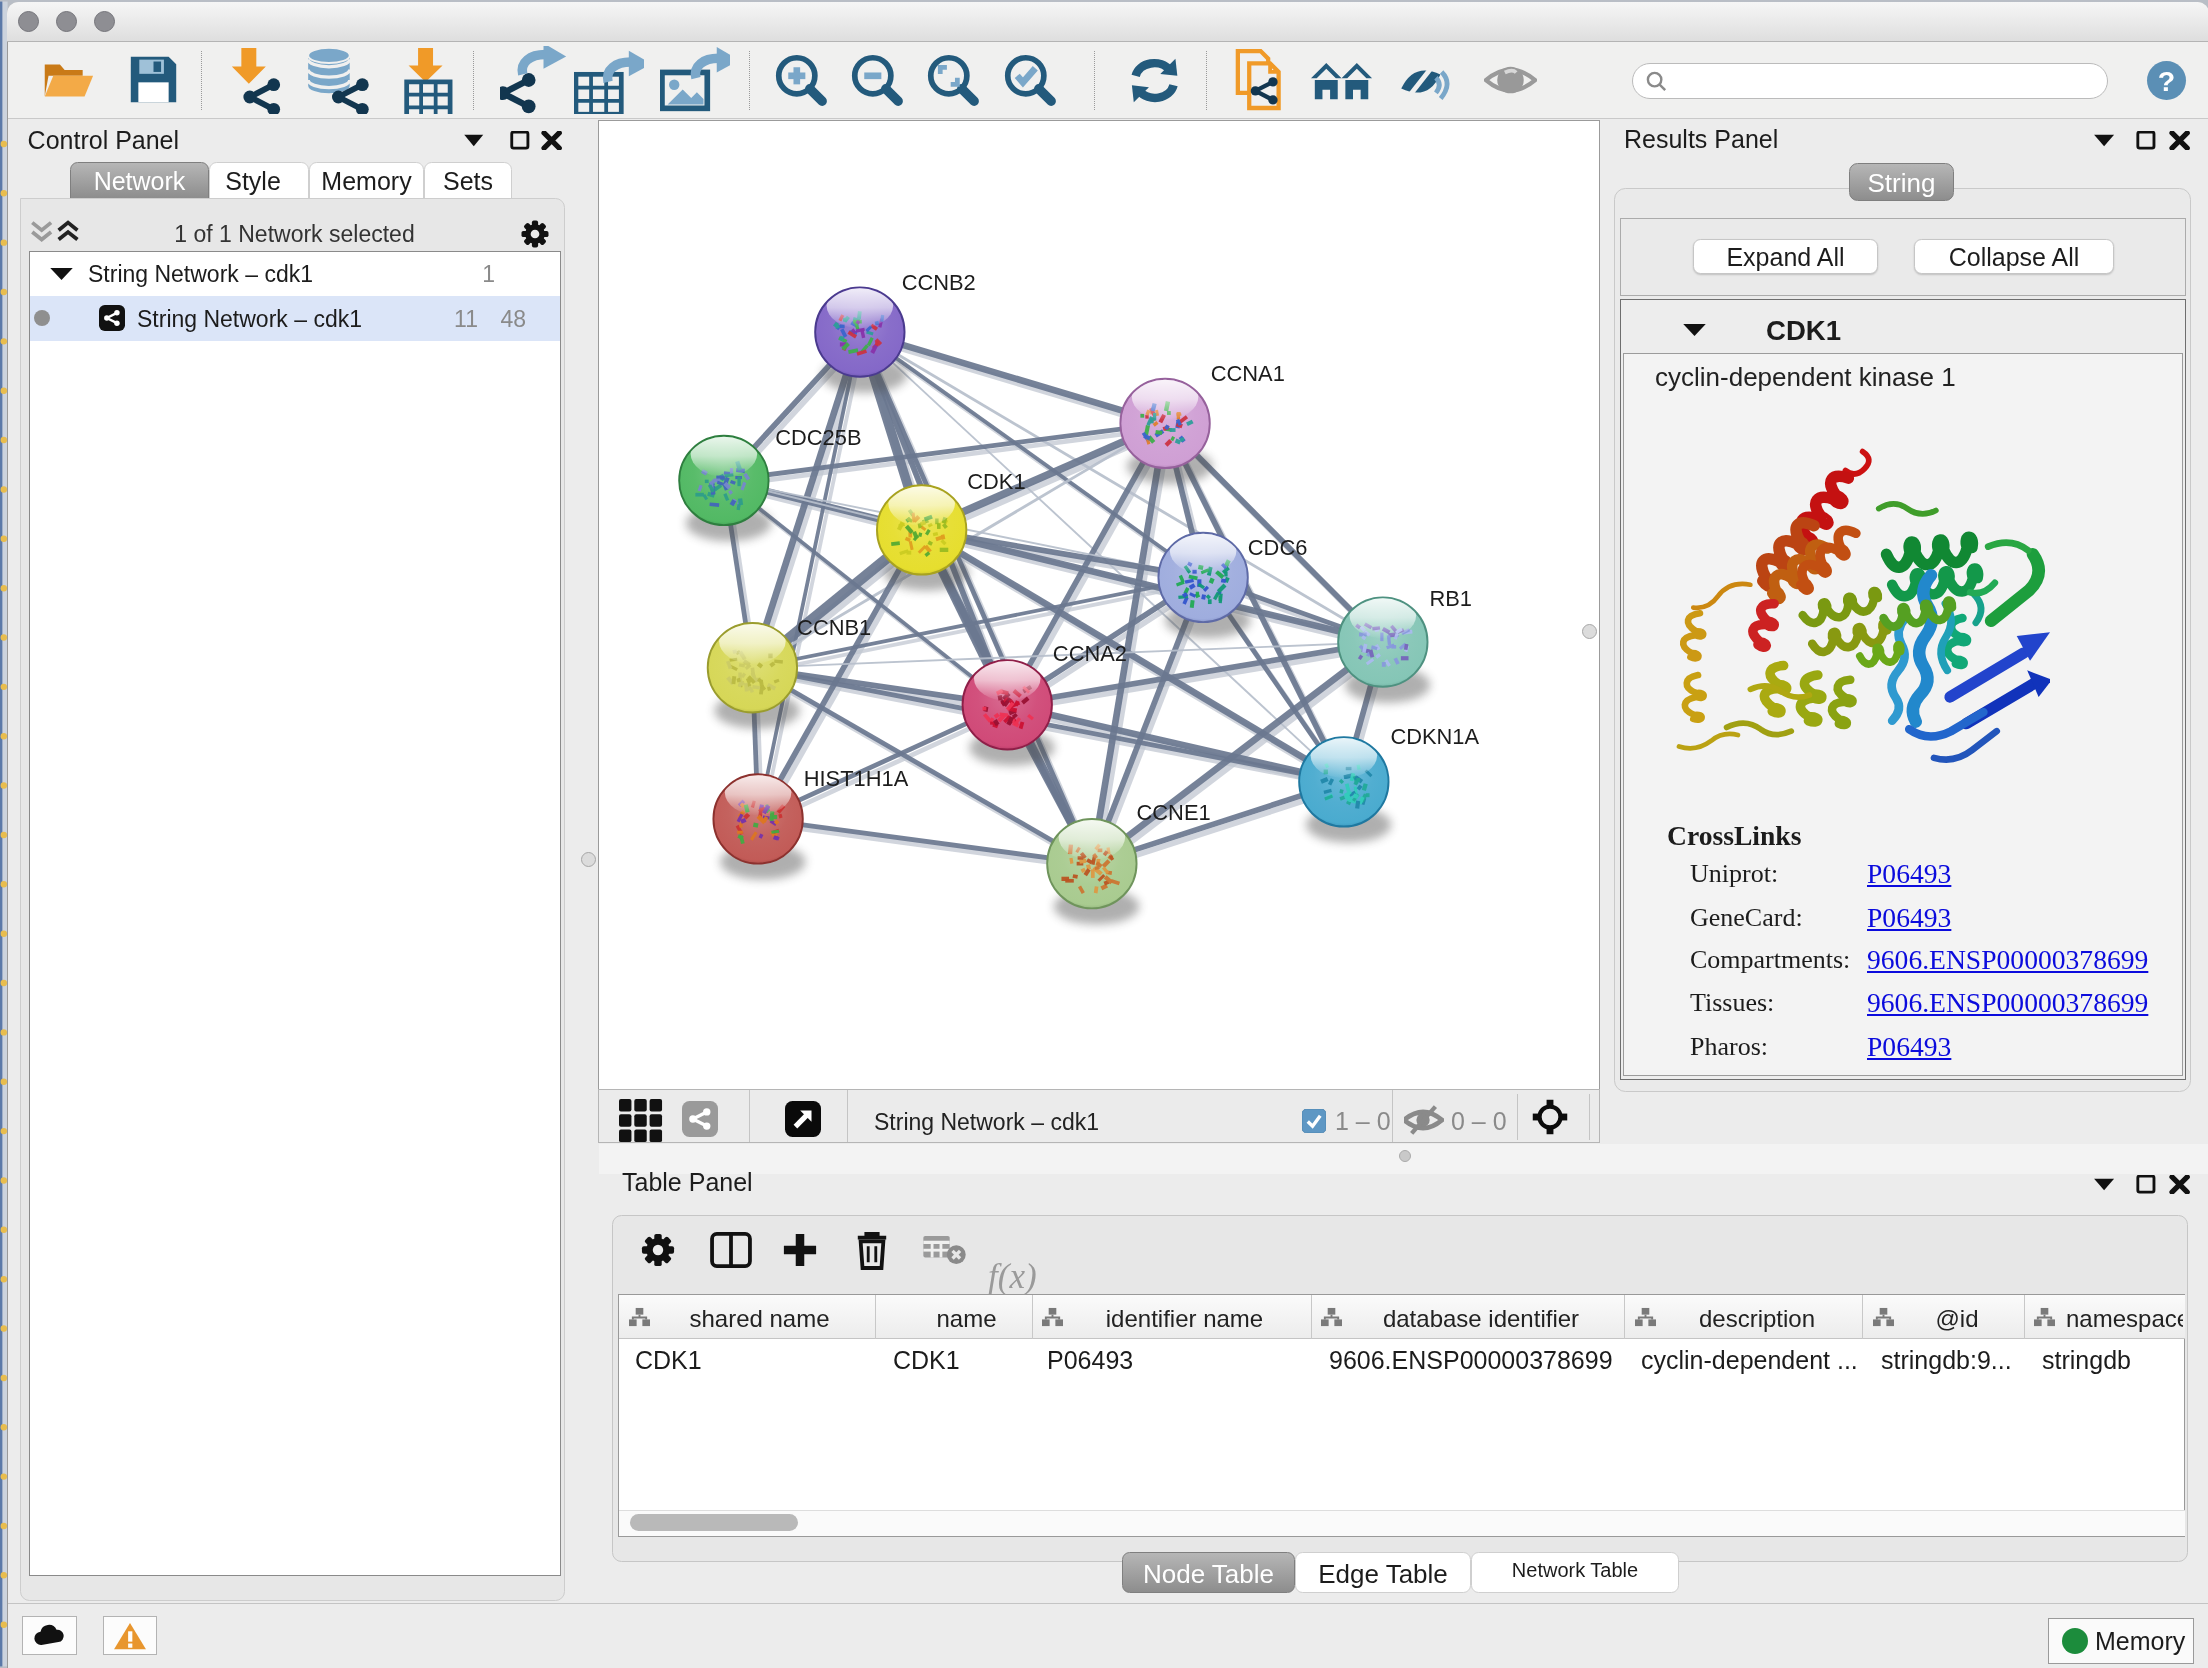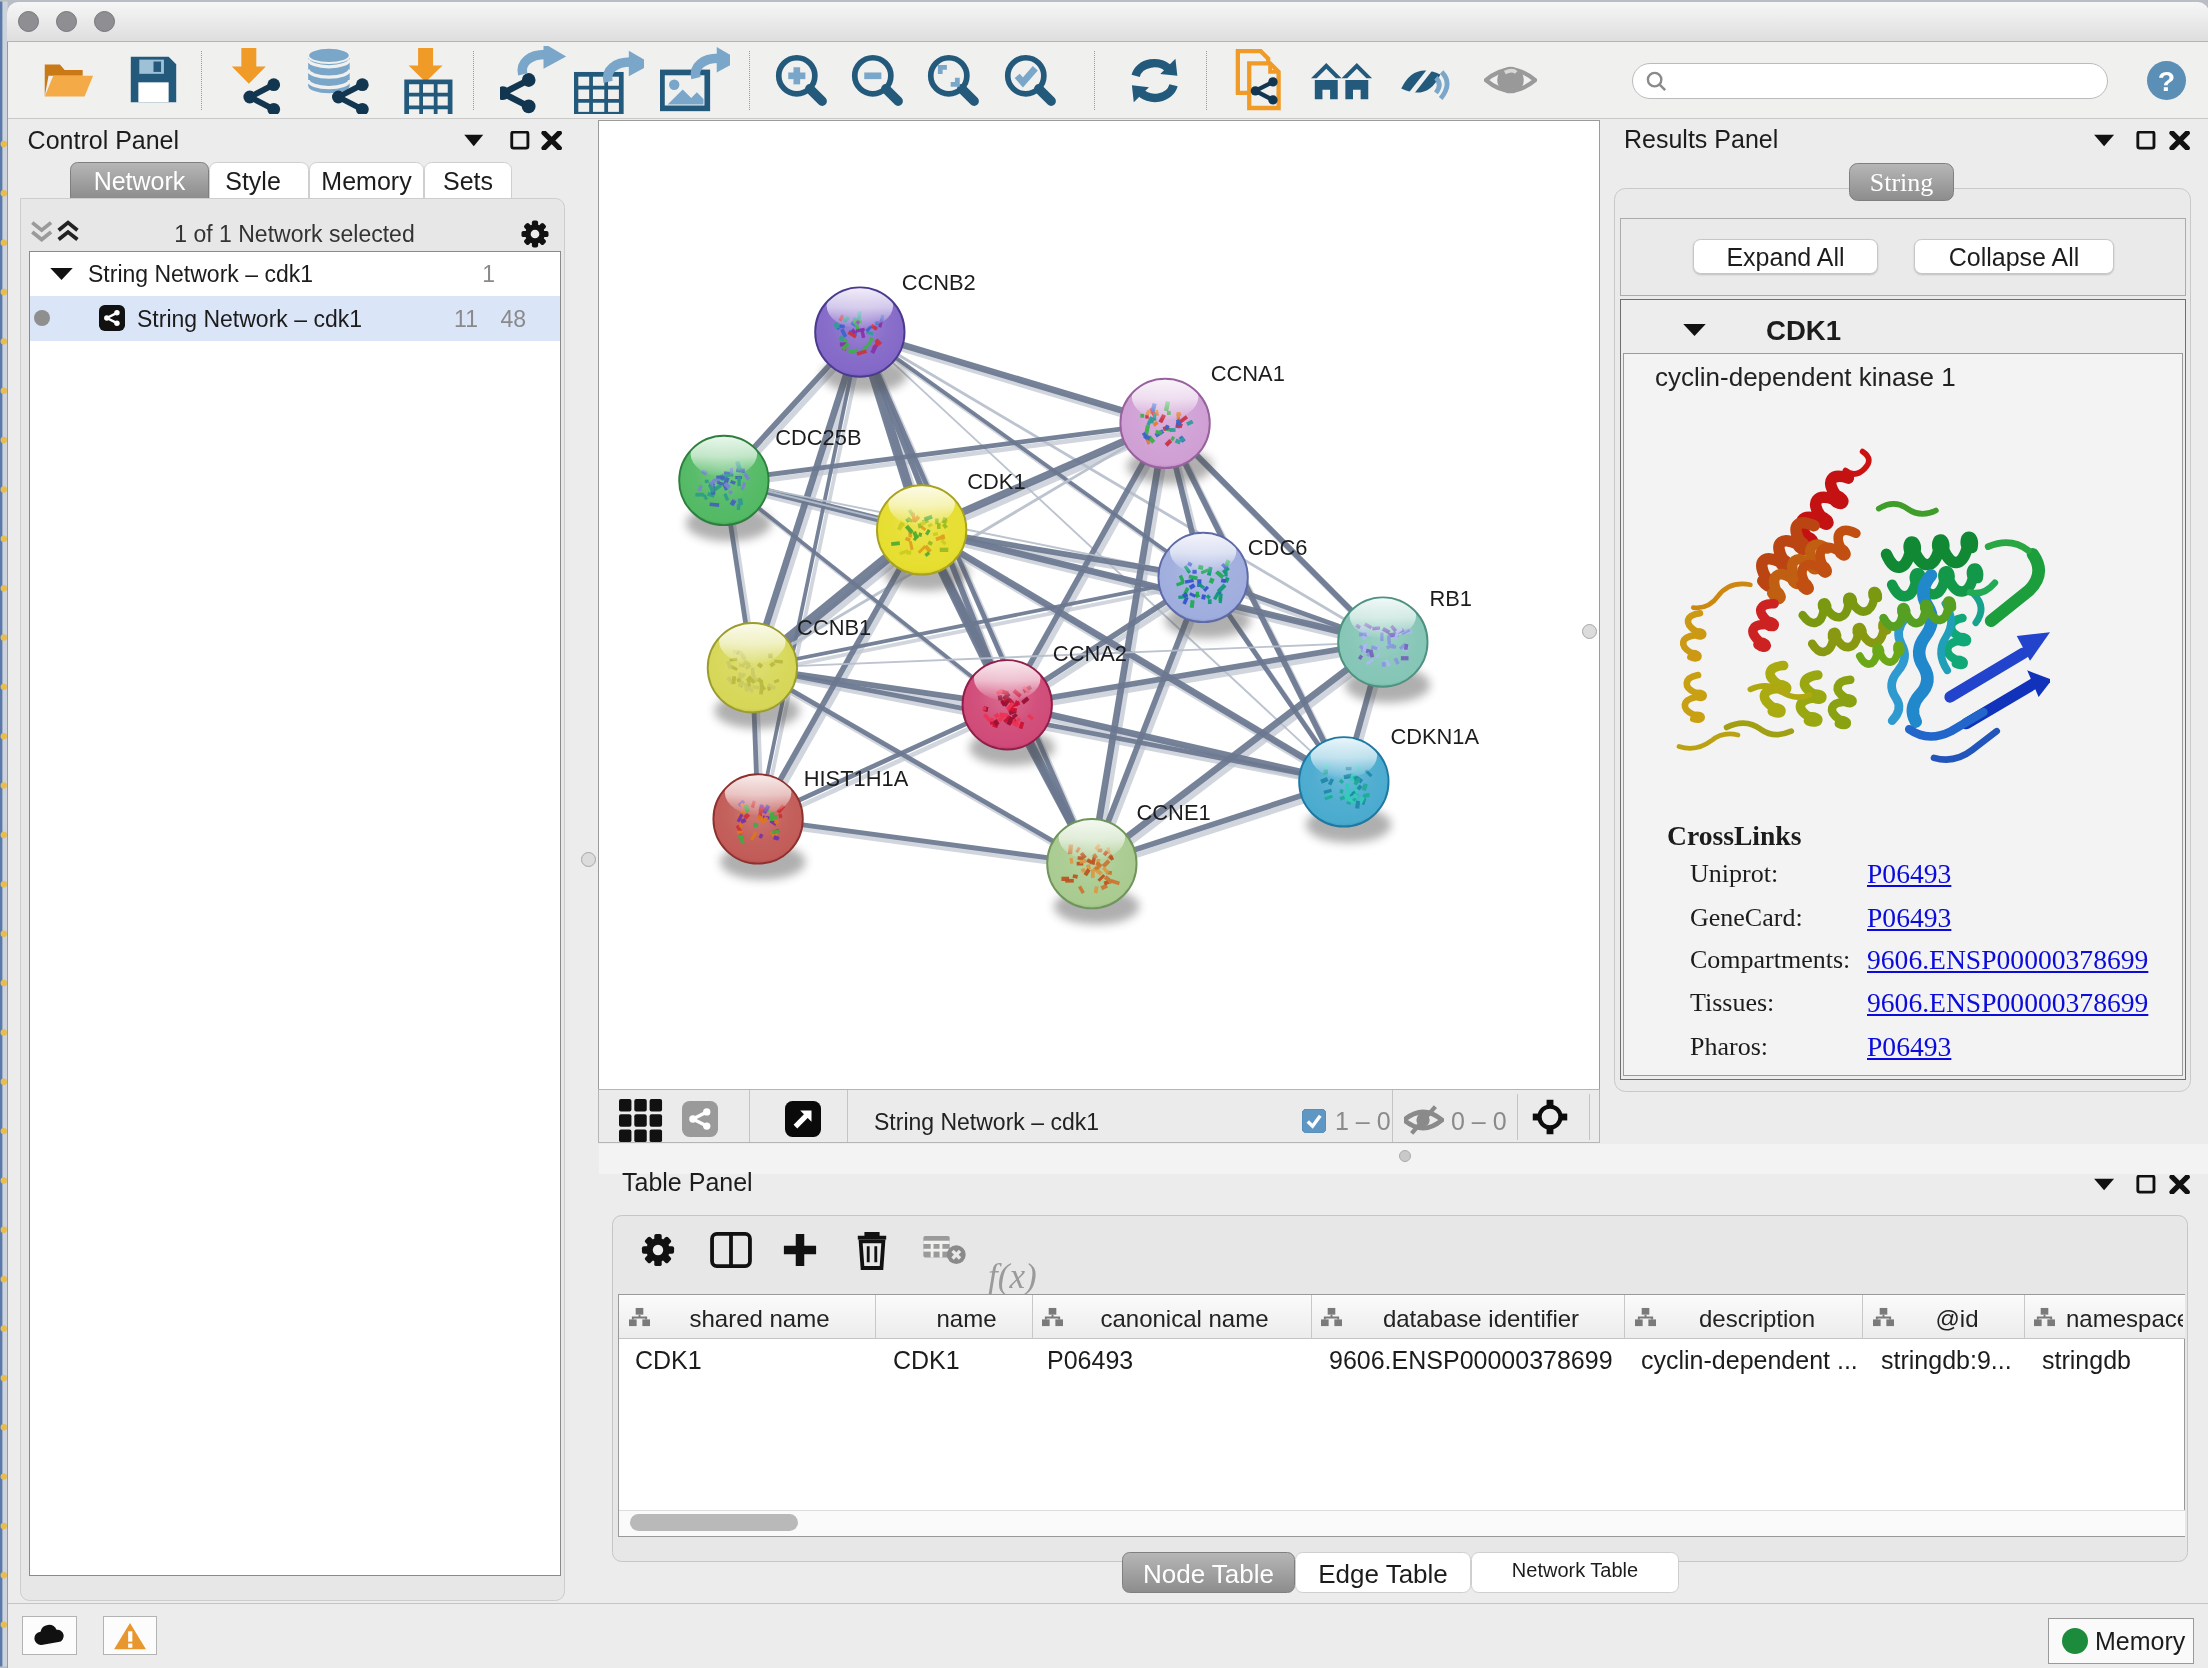--- a/index.html
+++ b/index.html
@@ -978,21 +978,21 @@
     <div class="abs" style="left:599px;top:1144px;width:1609px;height:29.5px;background:#f3f3f3;"></div>
     <div class="abs" style="left:1399px;top:1150px;width:12.4px;height:12.4px;border-radius:50%;background:#c9c9c9;border:1px solid #ababab;"></div>
     <div class="txt" style="left:1624px;top:125px;font-size:25px;">Results Panel</div>
     <svg class="abs" style="left:2094px;top:131px" width="100" height="19" viewBox="0 0 105 20">
       <path d="M0,4 L21,4 L10.5,16 Z" fill="#111"></path>
       <rect x="46" y="1" width="17" height="17" fill="none" stroke="#111" stroke-width="3" rx="2"></rect>
       <path d="M82,2 L98,18 M98,2 L82,18" stroke="#111" stroke-width="5.5" stroke-linecap="round"></path>
     </svg>
     <div class="abs" style="left:1614px;top:188px;width:577px;height:904px;background:#eaeaea;border:1px solid #c9c9c9;border-radius:11.4px;"></div>
     <div class="abs graytab" style="left:1849px;top:163px;width:105px;height:38px;border-radius:8.6px;"></div>
-    <div class="txt" style="left:1849px;top:168px;width:105px;text-align:center;font-size:26px;color:#fff;font-family:Liberation Serif, serif;">String</div>
+    <div class="txt" style="left:1849px;top:168px;width:105px;text-align:center;font-size:26px;color:#fff;">String</div>
     <div class="abs" style="left:1620px;top:218px;width:566px;height:78px;border:1px solid #ababab;"></div>
     <div class="abs" style="left:1693px;top:239px;width:185px;height:35px;background:#fff;border:1px solid #c6c6c6;border-radius:7.6px;box-shadow:0 1px 1.9px rgba(0,0,0,0.18);"></div>
     <div class="txt" style="left:1693px;top:243px;width:185px;text-align:center;font-size:25px;">Expand All</div>
     <div class="abs" style="left:1914px;top:239px;width:200px;height:35px;background:#fff;border:1px solid #c6c6c6;border-radius:7.6px;box-shadow:0 1px 1.9px rgba(0,0,0,0.18);"></div>
     <div class="txt" style="left:1914px;top:243px;width:200px;text-align:center;font-size:25px;">Collapse All</div>
     <div class="abs" style="left:1620px;top:299px;width:566px;height:781px;background:#ededed;border:1px solid #6e6e6e;"></div>
     <svg class="abs" style="left:1682px;top:322px" width="25" height="15" viewBox="0 0 26 16">
       <path d="M1,2 L25,2 L13,15 Z" fill="#111"></path>
     </svg>
     <div class="txt" style="left:1766px;top:315px;font-size:27.6px;font-weight:700;">CDK1</div>
@@ -1101,21 +1101,21 @@
     <div class="txt" style="left:652px;top:1305px;width:215px;text-align:center;font-size:24px;color:#222;">shared name</div>
     <div class="abs" style="left:875px;top:1295px;height:44px;border-left:1px solid #c8c8c8;"></div>
     <div class="txt" style="left:909px;top:1305px;width:115px;text-align:center;font-size:24px;color:#222;">name</div>
     <div class="abs" style="left:1032px;top:1295px;height:44px;border-left:1px solid #c8c8c8;"></div>
     <svg class="abs" style="left:1041px;top:1307px" width="23" height="21" viewBox="0 0 24 22">
       <rect x="8" y="1" width="8" height="7" fill="#7a7a7a"></rect>
       <rect x="1" y="13" width="8" height="7" fill="#7a7a7a"></rect>
       <rect x="15" y="13" width="8" height="7" fill="#7a7a7a"></rect>
       <path d="M12,8 L12,11 M5,13 L5,11 L19,11 L19,13" stroke="#7a7a7a" stroke-width="2" fill="none"></path>
     </svg>
-    <div class="txt" style="left:1066px;top:1305px;width:237px;text-align:center;font-size:24px;color:#222;">canonical name</div>
+    <div class="txt" style="left:1066px;top:1305px;width:237px;text-align:center;font-size:24px;color:#222;">identifier name</div>
     <div class="abs" style="left:1311px;top:1295px;height:44px;border-left:1px solid #c8c8c8;"></div>
     <svg class="abs" style="left:1320px;top:1307px" width="23" height="21" viewBox="0 0 24 22">
       <rect x="8" y="1" width="8" height="7" fill="#7a7a7a"></rect>
       <rect x="1" y="13" width="8" height="7" fill="#7a7a7a"></rect>
       <rect x="15" y="13" width="8" height="7" fill="#7a7a7a"></rect>
       <path d="M12,8 L12,11 M5,13 L5,11 L19,11 L19,13" stroke="#7a7a7a" stroke-width="2" fill="none"></path>
     </svg>
     <div class="txt" style="left:1345px;top:1305px;width:272px;text-align:center;font-size:24px;color:#222;">database identifier</div>
     <div class="abs" style="left:1624px;top:1295px;height:44px;border-left:1px solid #c8c8c8;"></div>
     <svg class="abs" style="left:1634px;top:1307px" width="23" height="21" viewBox="0 0 24 22">

